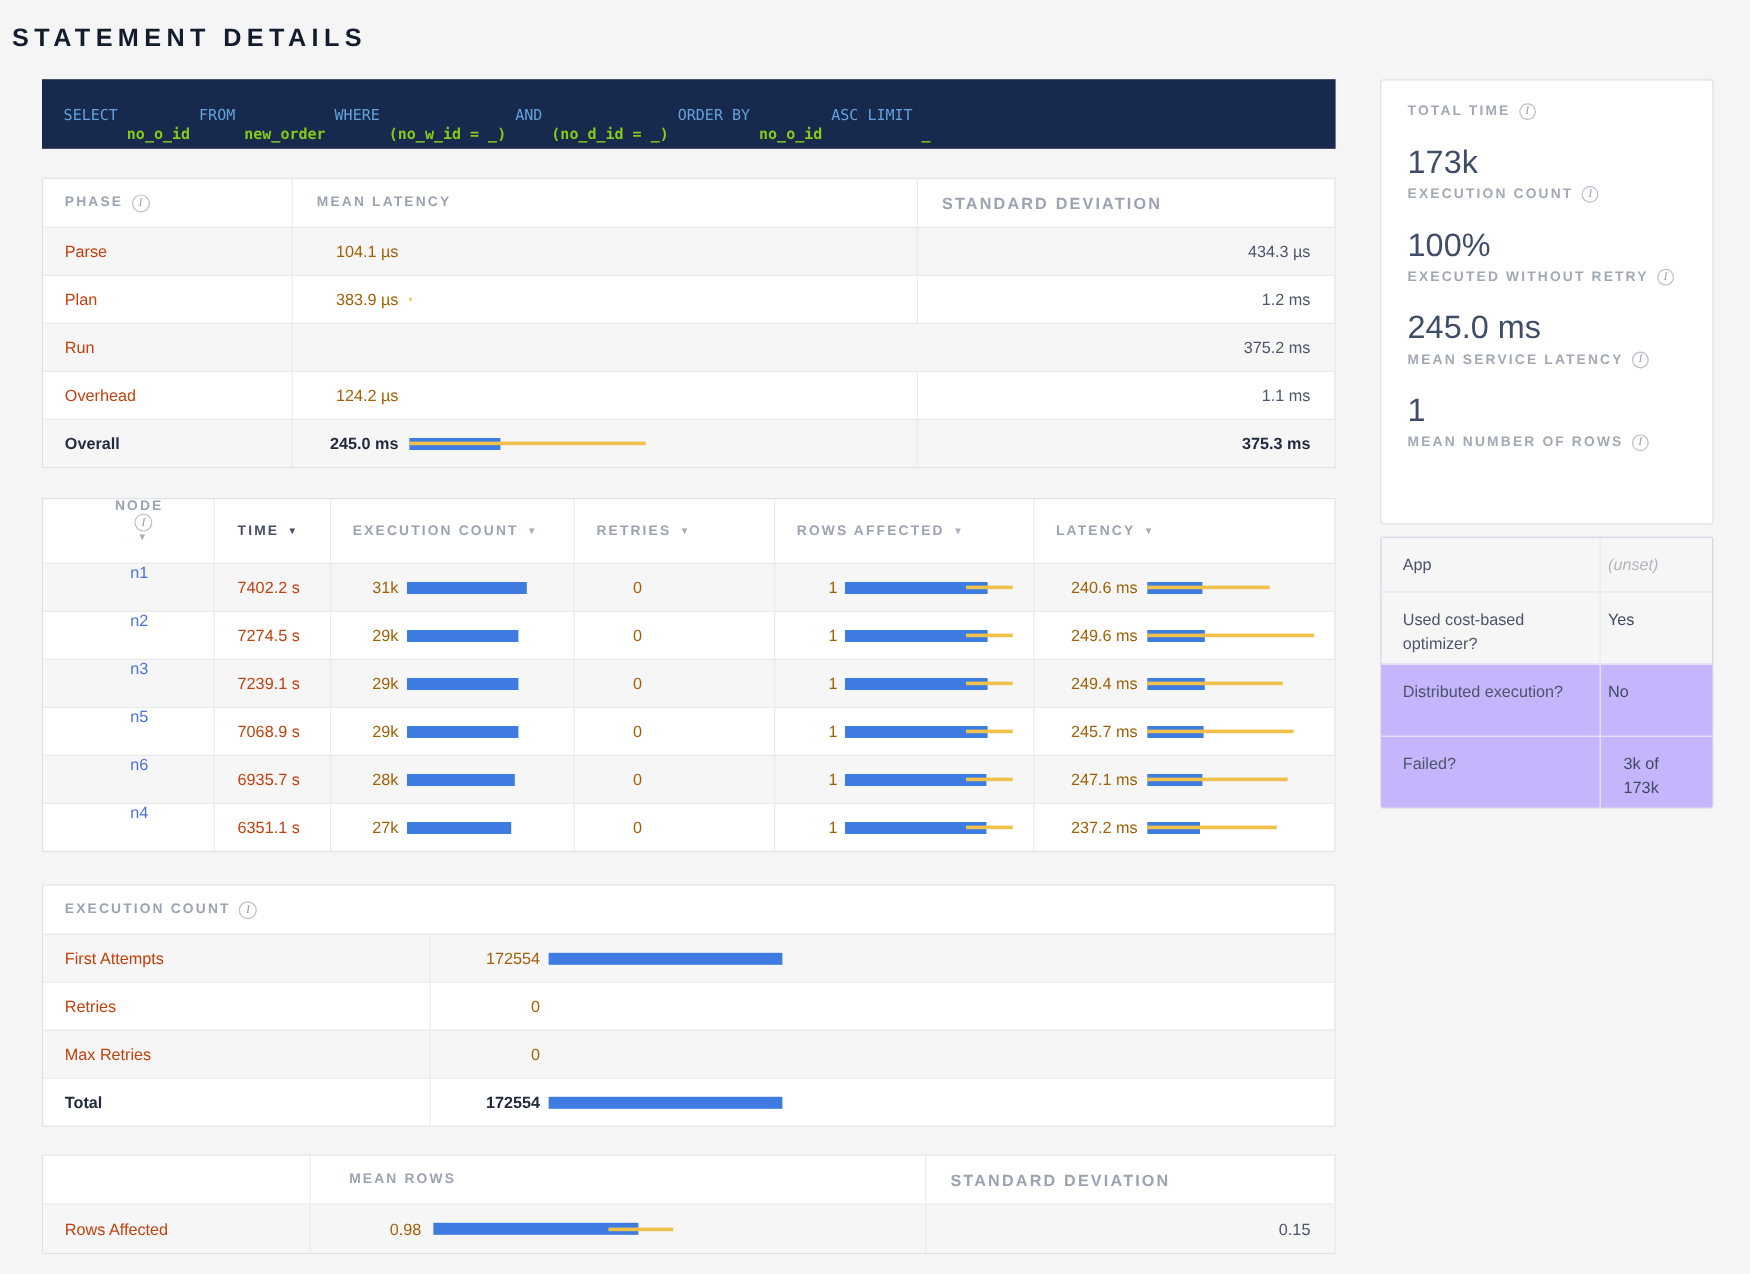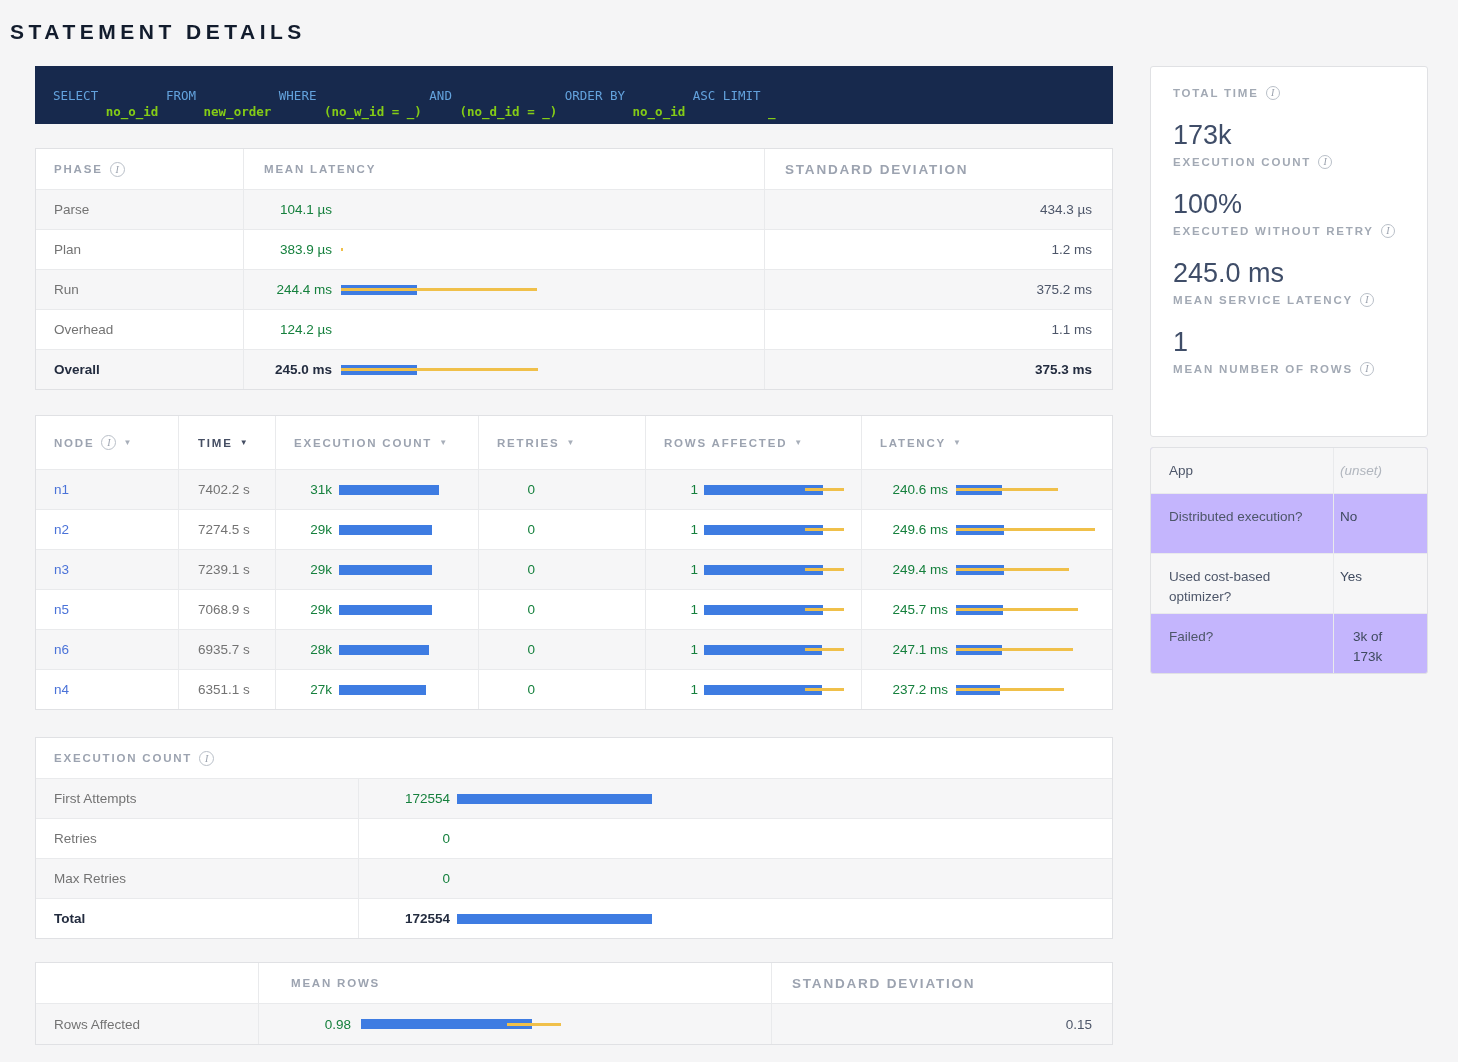--- a/index.html
+++ b/index.html
@@ -52,47 +52,47 @@
   .arrow { font-size:8px; margin-left:7px; color:#a7aeb9; }
   .th.active .arrow { color:#454e63; }
   .info-icon {
     display:inline-block; width:15px; height:15px; margin-left:7px;
     border:1px solid #b9bfc8; border-radius:50%;
     color:#9aa1ad; font-size:10px; line-height:13px; text-align:center;
     font-weight:400; letter-spacing:0; font-style:italic;
     font-family:"Liberation Serif", serif;
     flex:0 0 auto;
   }
-  .num { text-align:right; font-size:13.5px; color:#15803d; flex:0 0 auto; }
+  .num { text-align:right; font-size:13.5px; color:#a16207; flex:0 0 auto; }
   .bold-row .num, .bold-row .label-cell, .bold-row .sd-cell { color:#232c3f; font-weight:700; }
 
   .bar {
     position:relative; flex:1 1 auto; height:16px; overflow:hidden;
   }
   .bar-blue {
     position:absolute; left:0; top:3px; height:10px;
     background:#3e7ce2; display:block;
   }
   .bar-yellow {
     position:absolute; top:6.5px; height:3px;
     background:#f0c04a; display:block;
   }
 
   
   .phase-table { left:35px; top:148px; width:1078px; }
   .pc1 { width:207px; padding-left:18px; }
   .pc2 { width:521px; padding-left:20px; }
   .pc2 .num { width:68px; margin-right:9px; }
   .pc3 { flex:1; justify-content:flex-end; padding-right:20px; font-size:13.5px; }
-  .label-cell { font-size:13.5px; color:#737373; }
+  .label-cell { font-size:13.5px; color:#c2410c; }
 
   
   .node-table { left:35px; top:415px; width:1078px; }
   .node-table .thead { height:53px; }
-  .nc1 { width:142px; padding-left:18px; }
+  .nc1 { width:142px; padding-left:18px;flex-direction:column; }
   .nc2 { width:97px;  padding-left:19px; }
   .nc3 { width:203px; padding-left:18px; }
   .nc3 .num { width:38px; margin-right:7px; }
   .nc4 { width:167px; padding-left:18px; }
   .nc4 .num { width:38px; }
   .nc5 { width:216px; padding-left:18px; }
   .nc5 .num { width:34px; margin-right:6px; }
   .nc6 { flex:1; padding-left:18px; padding-right:14px; }
   .nc6 .num { width:68px; margin-right:8px; }
   .node-link { font-size:13.5px; color:#4a72d8; text-decoration:none; cursor:pointer; }
@@ -173,27 +173,20 @@
     <div class="cell pc2 bl">
         <span class="num">383.9 µs</span>
         <span class="bar">
           <span class="bar-yellow" style="left: 0px; width: 2px;"></span>
         </span>
       </div>
     <div class="cell pc3 bl sd-cell">1.2 ms</div>
   </div>
   <div class="trow alt">
     <div class="cell pc1 label-cell">Run</div>
-    <div class="cell pc2 bl">
-        <span class="num">244.4 ms</span>
-        <span class="bar">
-          <span class="bar-blue" style="width: 76px;"></span>
-          <span class="bar-yellow" style="left: 0px; width: 196px;"></span>
-        </span>
-      </div>
     <div class="cell pc3 bl sd-cell">375.2 ms</div>
   </div>
   <div class="trow">
     <div class="cell pc1 label-cell">Overhead</div>
     <div class="cell pc2 bl">
         <span class="num">124.2 µs</span>
         <span class="bar"></span>
       </div>
     <div class="cell pc3 bl sd-cell">1.1 ms</div>
   </div>
@@ -514,25 +507,25 @@
         <span class="info-icon">i</span>
       </div>
   </div>
 </div>
 
 <div class="abs app-card">
   <div class="app-row r1 alt">
     <div class="app-label">App</div>
     <div class="app-value muted">(unset)</div>
   </div>
+  <div class="app-row r3 alt">
+    <div class="app-label">Used cost-based optimizer?</div>
+    <div class="app-value">Yes</div>
+  </div>
   <div class="app-row r2">
     <div class="app-label">Distributed execution?</div>
     <div class="app-value">No</div>
   </div>
-  <div class="app-row r3 alt">
-    <div class="app-label">Used cost-based optimizer?</div>
-    <div class="app-value">Yes</div>
-  </div>
   <div class="app-row r4">
     <div class="app-label">Failed?</div>
     <div class="app-value" style="max-width:80px;margin-left:auto;">3k of 173k</div>
   </div>
 </div>
 
 </body></html>

